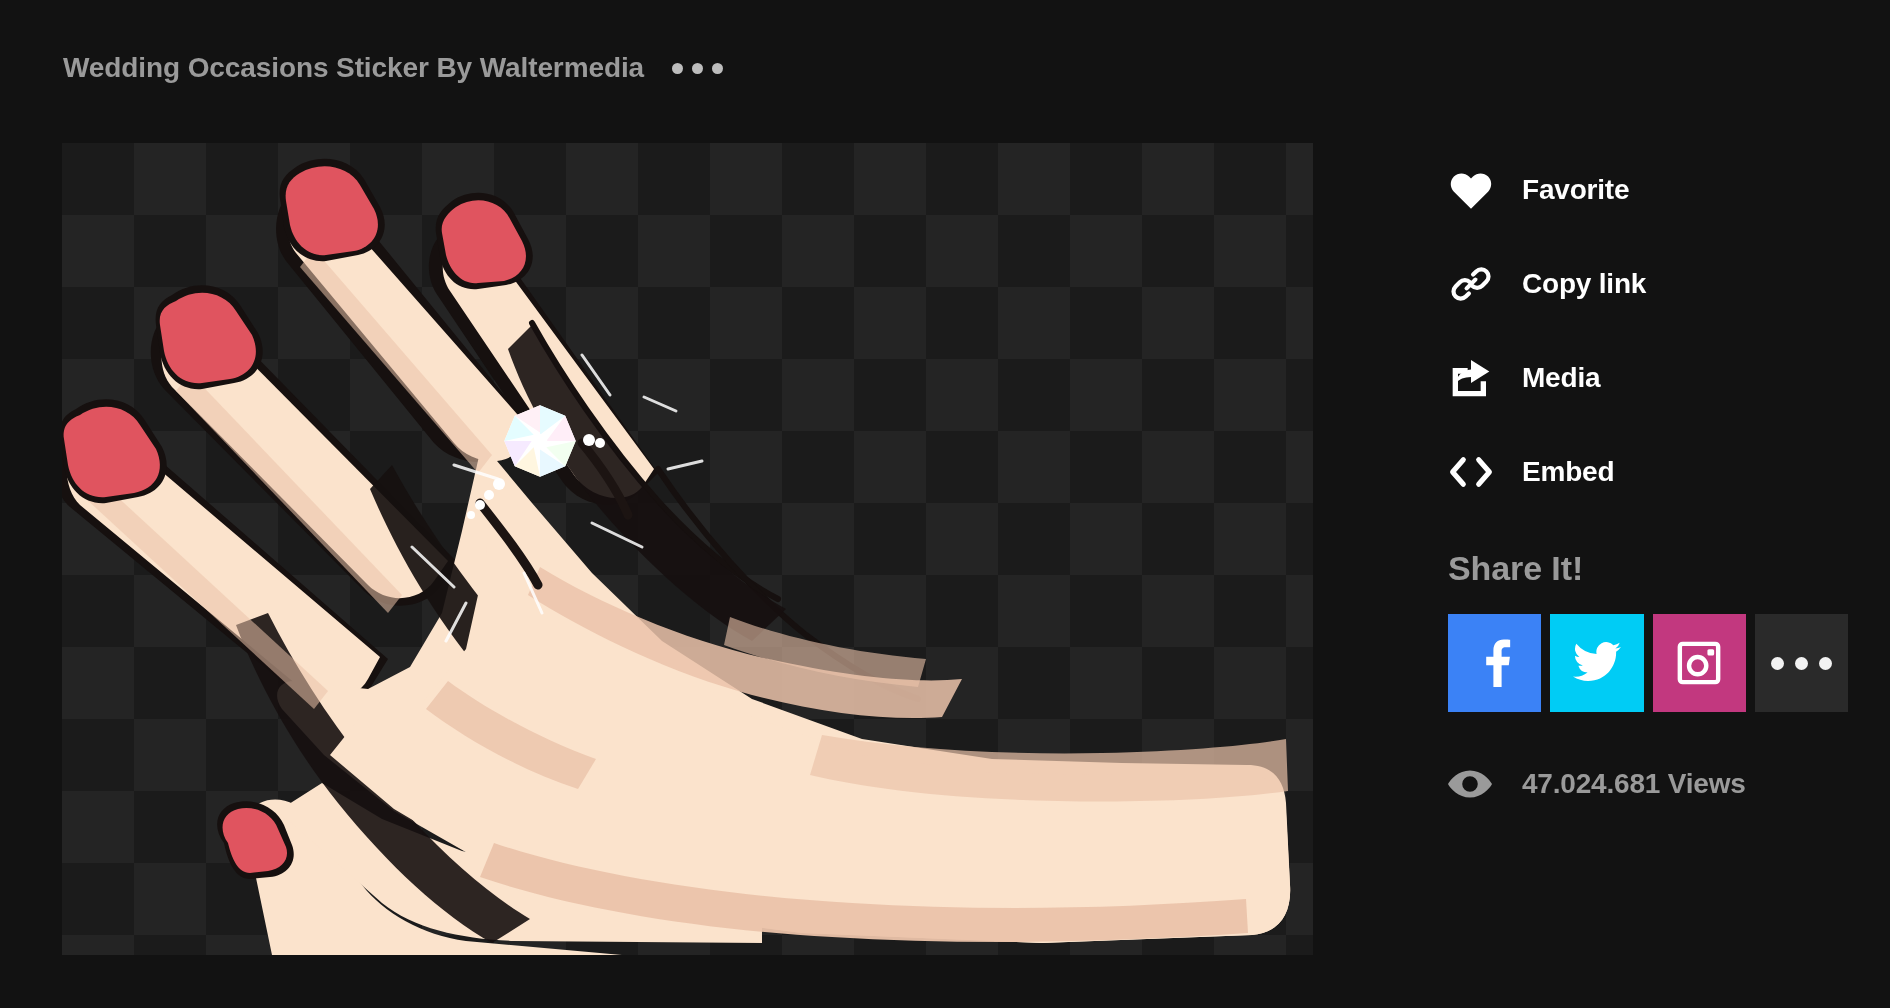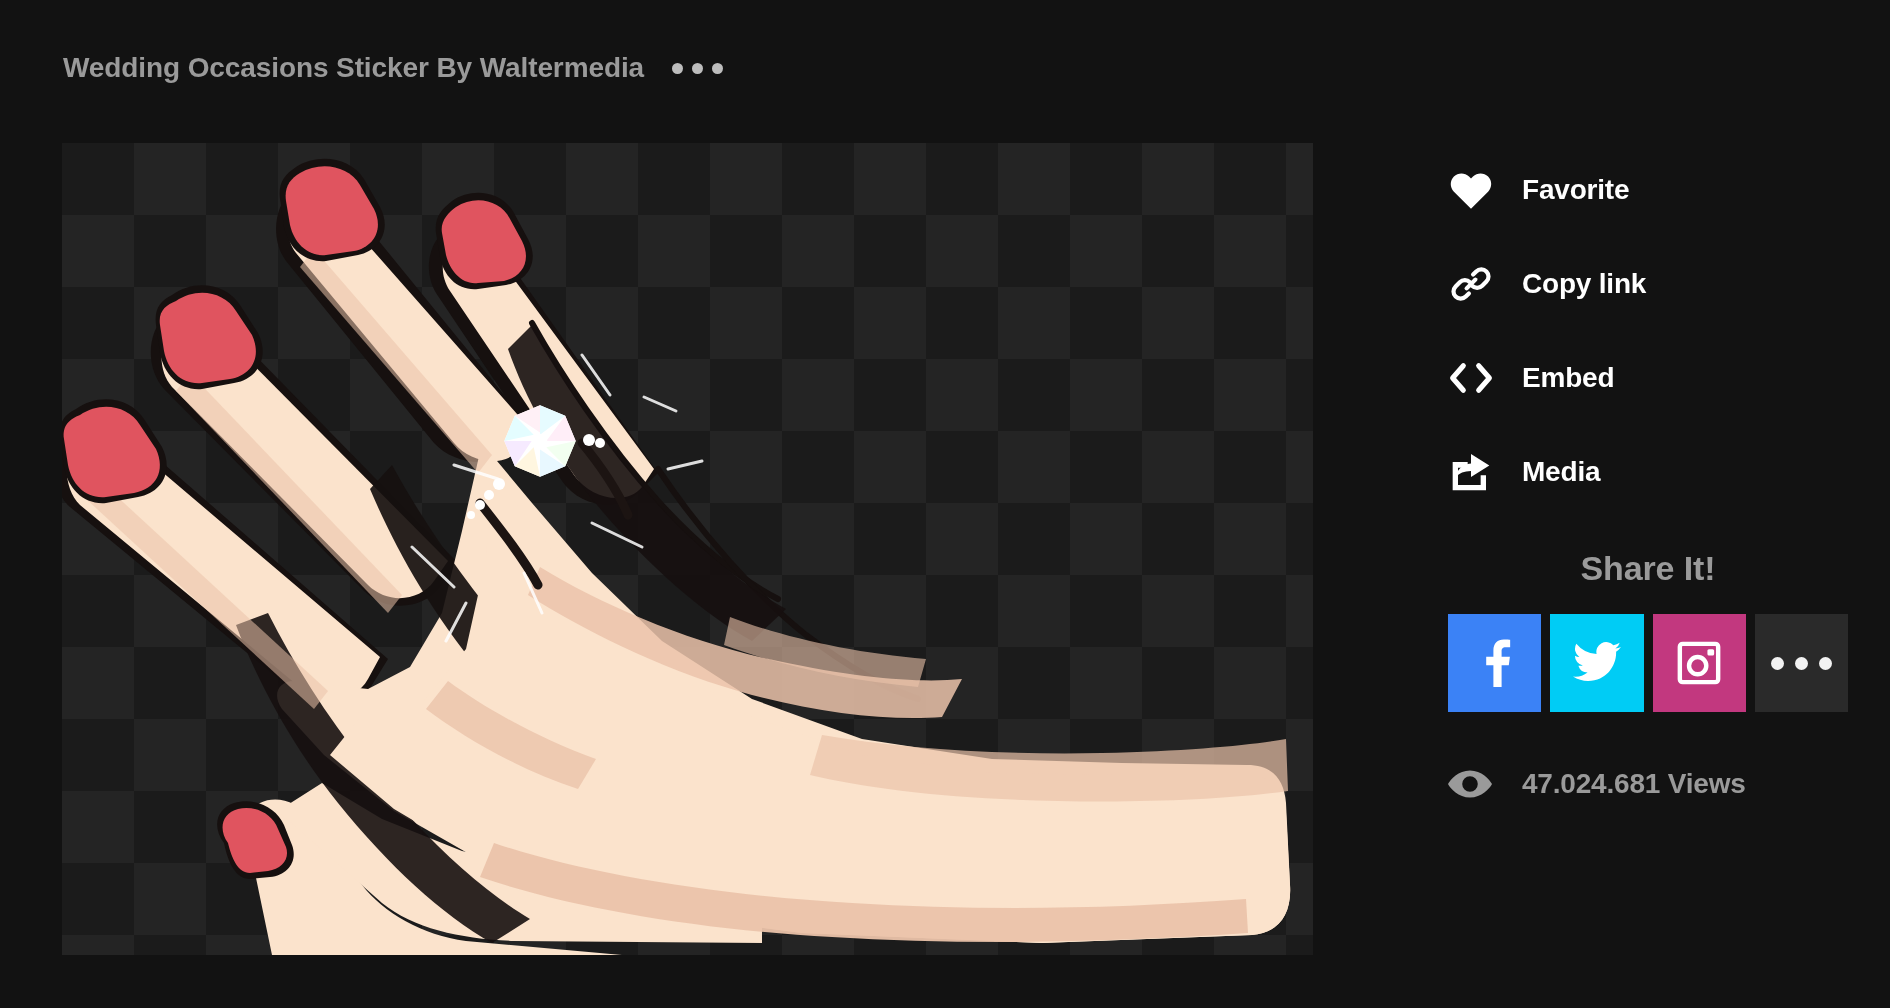--- a/index.html
+++ b/index.html
@@ -41,21 +41,20 @@
       linear-gradient(45deg, #242424 25%, transparent 25%, transparent 75%, #242424 75%);
     background-size:144px 144px;
     background-position:0 0, 72px 72px;
   }
   .canvas-wrap svg { display:block; width:1251px; height:812px; }
 
   
   .sidebar {
     position:absolute; left:1448px; top:143px;
     width:400px;
-    text-align:center;
   }
   .action-list { display:flex; flex-direction:column; }
   .action-item {
     display:flex; align-items:center; gap:28px;
     height:94px; cursor:pointer;
   }
   .action-icon {
     width:46px; height:46px; flex:0 0 46px;
     display:flex; align-items:center; justify-content:center;
     color:#ffffff;
@@ -386,36 +385,36 @@
             <path d="M9.5 14.5 14.5 9.5"></path>
             <path d="M13.2 6.6 15 4.8a4.1 4.1 0 0 1 5.8 5.8l-2.4 2.4a4.1 4.1 0 0 1-5.8 0"></path>
             <path d="M10.8 17.4 9 19.2a4.1 4.1 0 0 1-5.8-5.8l2.4-2.4a4.1 4.1 0 0 1 5.8 0"></path>
           </svg>
         </span>
         <span class="action-label">Copy link</span>
       </div>
 
       <div class="action-item">
         <span class="action-icon">
+          <svg width="44" height="40" viewBox="0 0 26 24" fill="currentColor">
+            <path d="M2 6h9v3.4H5.2v10.4h13.6V14h3.2v9H2V6z"></path>
+            <path d="M13 1.2 24 8.1l-11 6.9v-3.6c-4.1.1-7 1.2-9.2 3.9.7-4.6 3.8-7.8 9.2-8.4V1.2z"></path>
+          </svg>
+        </span>
+        <span class="action-label">Media</span>
+      </div>
+
+      <div class="action-item">
+        <span class="action-icon">
           <svg width="46" height="34" viewBox="0 0 30 22" fill="none" stroke="currentColor" stroke-width="3.3" stroke-linecap="round" stroke-linejoin="round">
             <path d="M10 3 3 11l7 8"></path>
             <path d="M20 3l7 8-7 8"></path>
           </svg>
         </span>
         <span class="action-label">Embed</span>
-      </div>
-
-      <div class="action-item">
-        <span class="action-icon">
-          <svg width="44" height="40" viewBox="0 0 26 24" fill="currentColor">
-            <path d="M2 6h9v3.4H5.2v10.4h13.6V14h3.2v9H2V6z"></path>
-            <path d="M13 1.2 24 8.1l-11 6.9v-3.6c-4.1.1-7 1.2-9.2 3.9.7-4.6 3.8-7.8 9.2-8.4V1.2z"></path>
-          </svg>
-        </span>
-        <span class="action-label">Media</span>
       </div>
 
     </div>
 
     <div class="share-heading">Share It!</div>
 
     <div class="social-row">
 
       <div class="social-btn" style="background:#3B82F6">
         <span>

